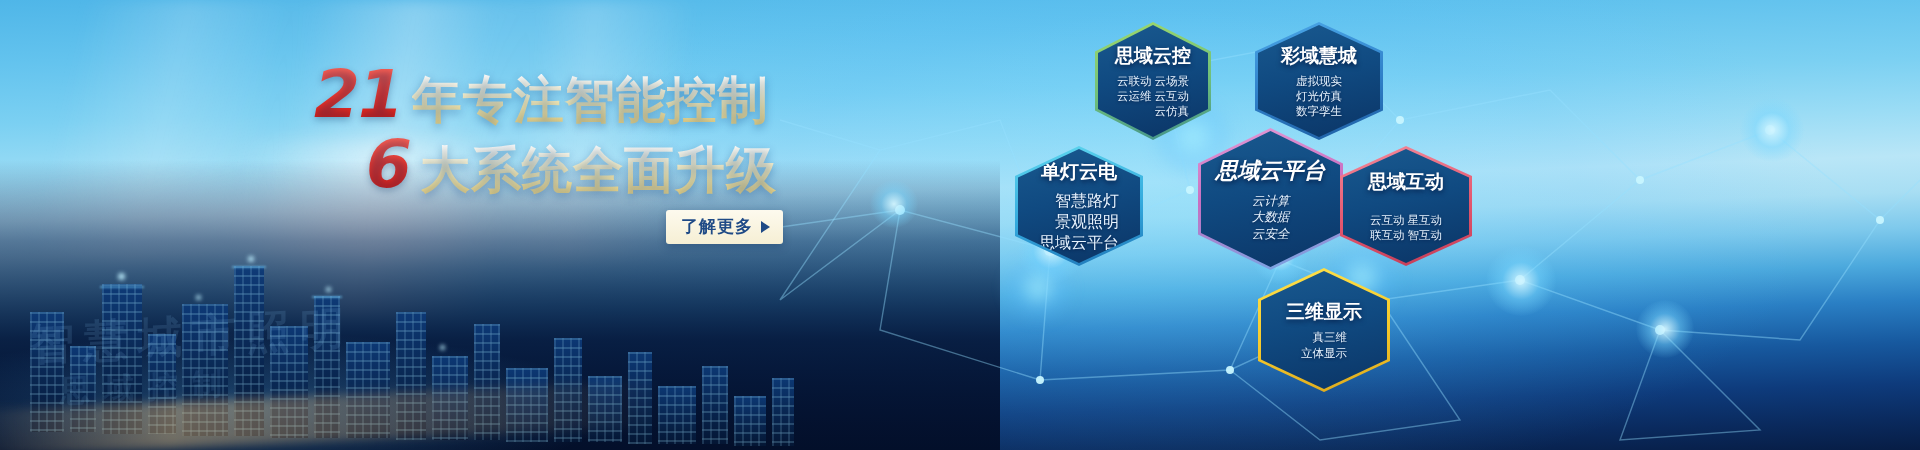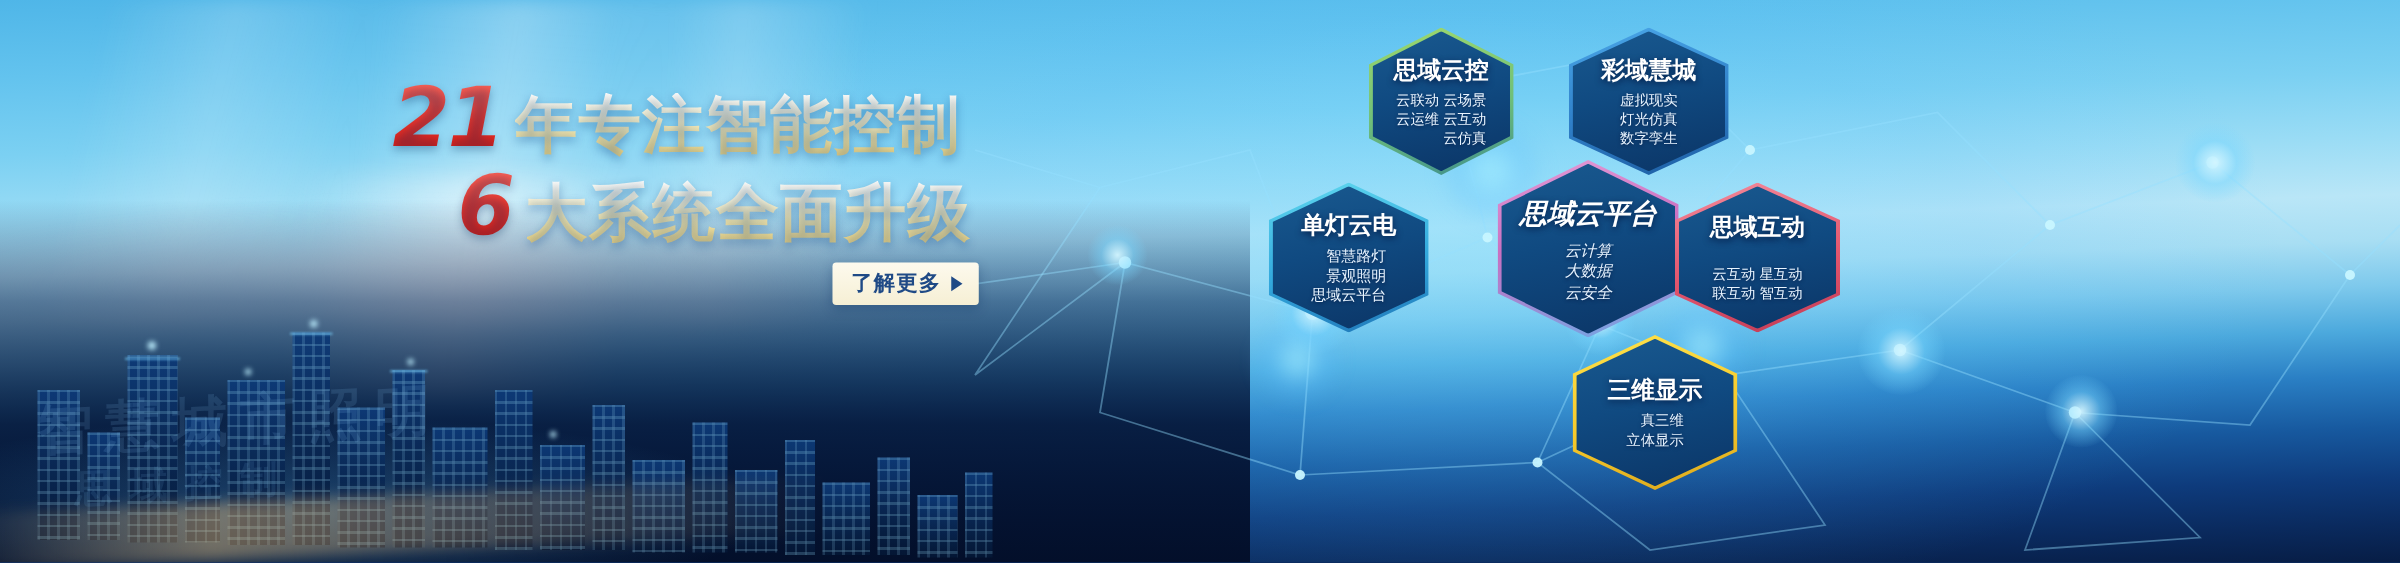--- a/index.html
+++ b/index.html
@@ -291,21 +291,21 @@
           <div>虚拟现实</div>
           <div>灯光仿真</div>
           <div>数字孪生</div>
         </div>
       </div>
     </div>
 
     <div class="hex hx-3" style="left:1015px;top:146px;width:128px;height:120px;">
       <div class="inner">
         <div class="ttl" style="font-size:19px;margin-bottom:5px;">单灯云电</div>
-        <div class="subs" style="font-size:12px;">
+        <div class="subs" style="font-size:16px;">
           <div>智慧路灯</div>
           <div>景观照明</div>
           <div>思域云平台</div>
         </div>
       </div>
     </div>
 
     <div class="hex hx-4" style="left:1198px;top:128px;width:145px;height:142px;font-style:italic;">
       <div class="inner">
         <div class="ttl" style="font-size:22px;margin-bottom:7px;">思域云平台</div>

